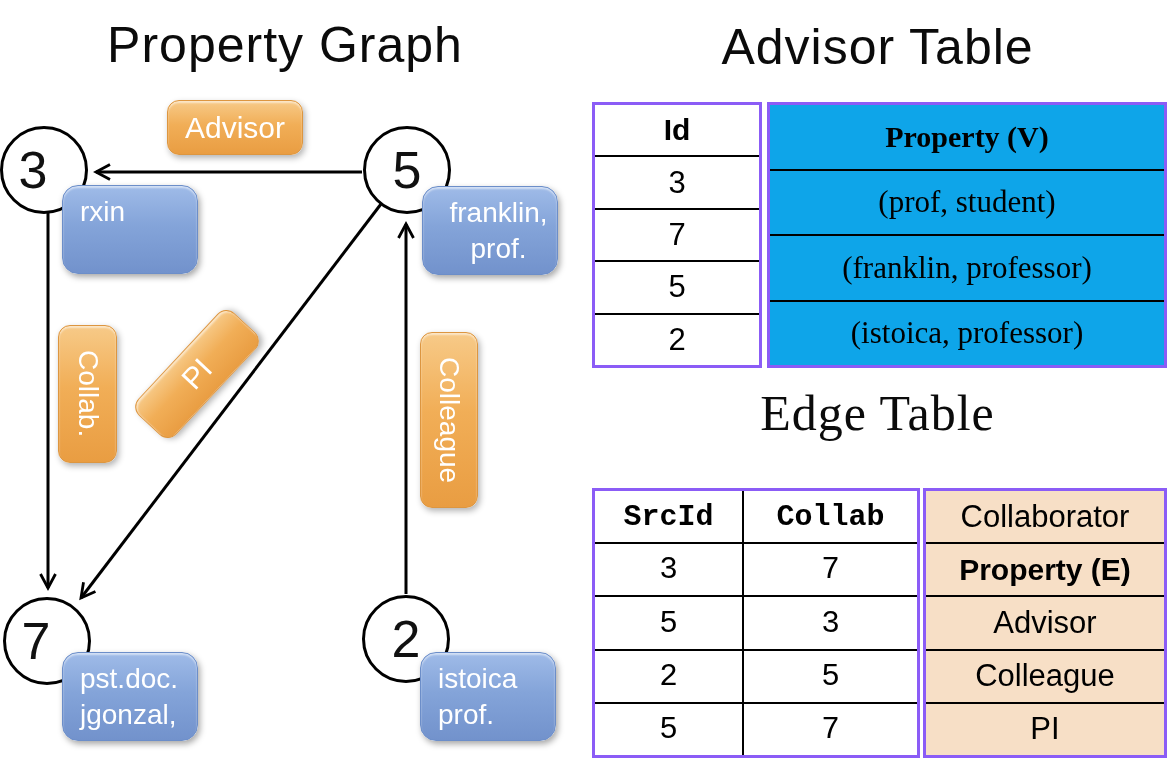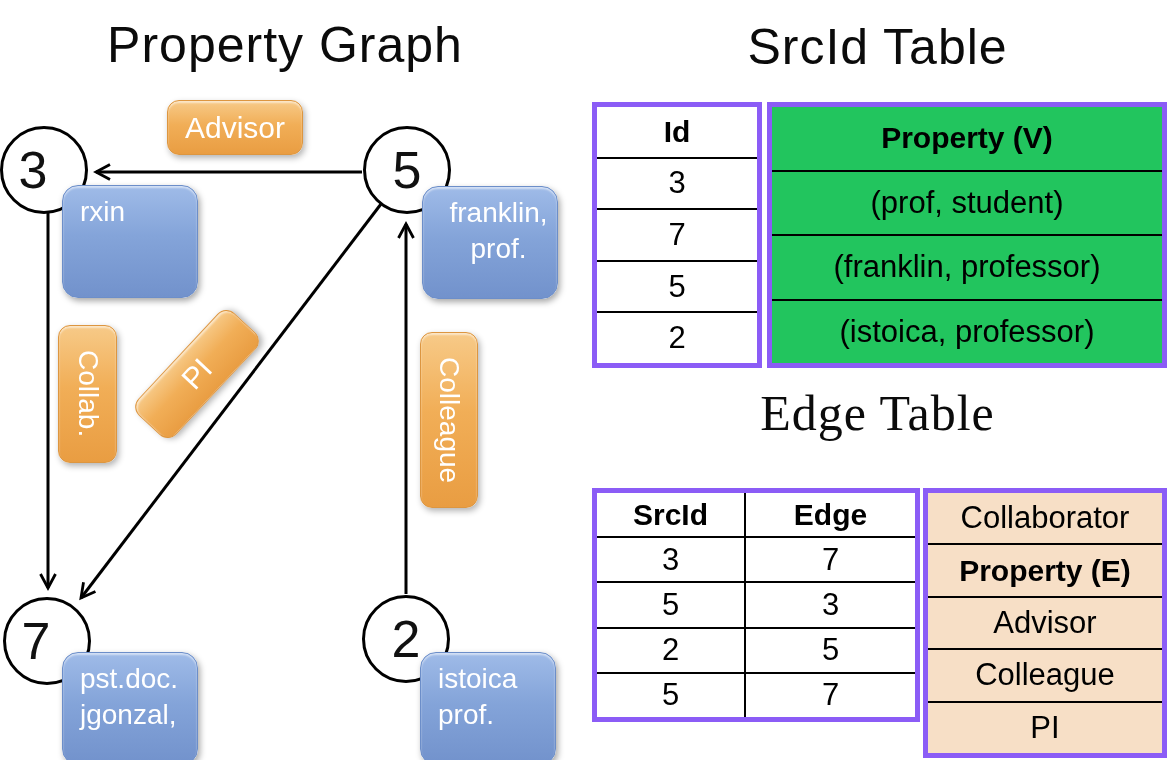--- a/index.html
+++ b/index.html
@@ -15,52 +15,52 @@
   
   .node{
     position:absolute;width:88px;height:88px;box-sizing:border-box;
     border:3.5px solid #000;border-radius:50%;background:#fff;
     display:flex;align-items:center;justify-content:center;
     font-size:52px;color:#111;
   }
   .node.shift-left{padding-right:22px;}
   
   .vbox{
-    position:absolute;width:136px;height:113px;box-sizing:border-box;
+    position:absolute;width:136px;height:89px;box-sizing:border-box;
     border-radius:16px;
     background:linear-gradient(180deg,#9fbbe8 0%,#84a4d9 45%,#7292cc 100%);
     box-shadow:2px 3px 6px rgba(0,0,0,0.35), inset 0 2px 2px rgba(255,255,255,0.55);
     border:1px solid #6c8ec9;
     color:#fff;font-size:28px;line-height:36px;padding:8px 0 0 17px;
   }
   .vbox span{display:block;}
   
   .elabel{
     position:absolute;box-sizing:border-box;border-radius:12px;
     background:linear-gradient(180deg,#f7ca88 0%,#f1ae57 45%,#e99d42 100%);
     box-shadow:2px 3px 6px rgba(0,0,0,0.30), inset 0 2px 2px rgba(255,255,255,0.55);
     border:1px solid #dd9640;
     color:#fff;display:flex;align-items:center;justify-content:center;
     font-size:30px;
   }
   .elabel.vertical{writing-mode:vertical-rl;font-size:28px;}
   
   .tblbox{
-    position:absolute;box-sizing:border-box;border:5px solid #8b5cf6;
+    position:absolute;box-sizing:border-box;border:3px solid #8b5cf6;
     display:flex;flex-direction:column;background:#fff;
   }
   .trow{flex:1;display:flex;border-top:2px solid #000;}
   .trow:first-child{border-top:none;}
   .tcell{
     flex:1;display:flex;align-items:center;justify-content:center;
     font-size:31px;white-space:nowrap;
   }
   .tcell.hdr{font-weight:bold;font-size:30px;}
   .tcell.divider{border-left:2px solid #000;}
-  .bg-blue{background:#22c55e;}
+  .bg-blue{background:#0ea5e9;font-family:Liberation Serif, serif;}
   .bg-tan{background:#f7dfc6;}
   svg{position:absolute;left:0;top:0;}
 </style>
 </head>
 <body>
 
 <div class="abs" style="left:0;top:0;width:585px;height:760px;">
 
   <div class="panel-title" style="left:0;top:16px;width:570px;">Property Graph</div>
 
@@ -114,21 +114,21 @@
   <div class="elabel" style="left:127px;top:348px;width:140px;height:52px;transform:rotate(-47deg);">
     <span>PI</span>
   </div>
   <div class="elabel vertical" style="left:420px;top:332px;width:58px;height:176px;">
     <span>Colleague</span>
   </div>
 </div>
 
 <div class="abs" style="left:585px;top:0;width:585px;height:760px;">
 
-  <div class="panel-title" style="left:0;top:18px;width:585px;">SrcId Table</div>
+  <div class="panel-title" style="left:0;top:18px;width:585px;">Advisor Table</div>
 
   <div class="tblbox" style="left:7px;top:102px;width:170px;height:266px;">
     <div class="trow">
         <div class="tcell hdr">Id</div>
       </div>
     <div class="trow">
         <div class="tcell">3</div>
       </div>
     <div class="trow">
         <div class="tcell">7</div>
@@ -151,24 +151,24 @@
     <div class="trow">
         <div class="tcell">(franklin, professor)</div>
       </div>
     <div class="trow">
         <div class="tcell">(istoica, professor)</div>
       </div>
   </div>
 
   <div class="panel-title" style="left:0;top:384px;width:585px;font-family:Liberation Serif, serif;">Edge Table</div>
 
-  <div class="tblbox" style="left:7px;top:488px;width:328px;height:234px;">
+  <div class="tblbox" style="left:7px;top:488px;width:328px;height:270px;font-family:Liberation Mono, monospace;">
     <div class="trow">
       <div class="tcell hdr" style="flex:0 0 147px;">SrcId</div>
-      <div class="tcell hdr divider">Edge</div>
+      <div class="tcell hdr divider">Collab</div>
     </div>
     <div class="trow">
       <div class="tcell" style="flex:0 0 147px;">3</div>
       <div class="tcell divider">7</div>
     </div>
     <div class="trow">
       <div class="tcell" style="flex:0 0 147px;">5</div>
       <div class="tcell divider">3</div>
     </div>
     <div class="trow">

